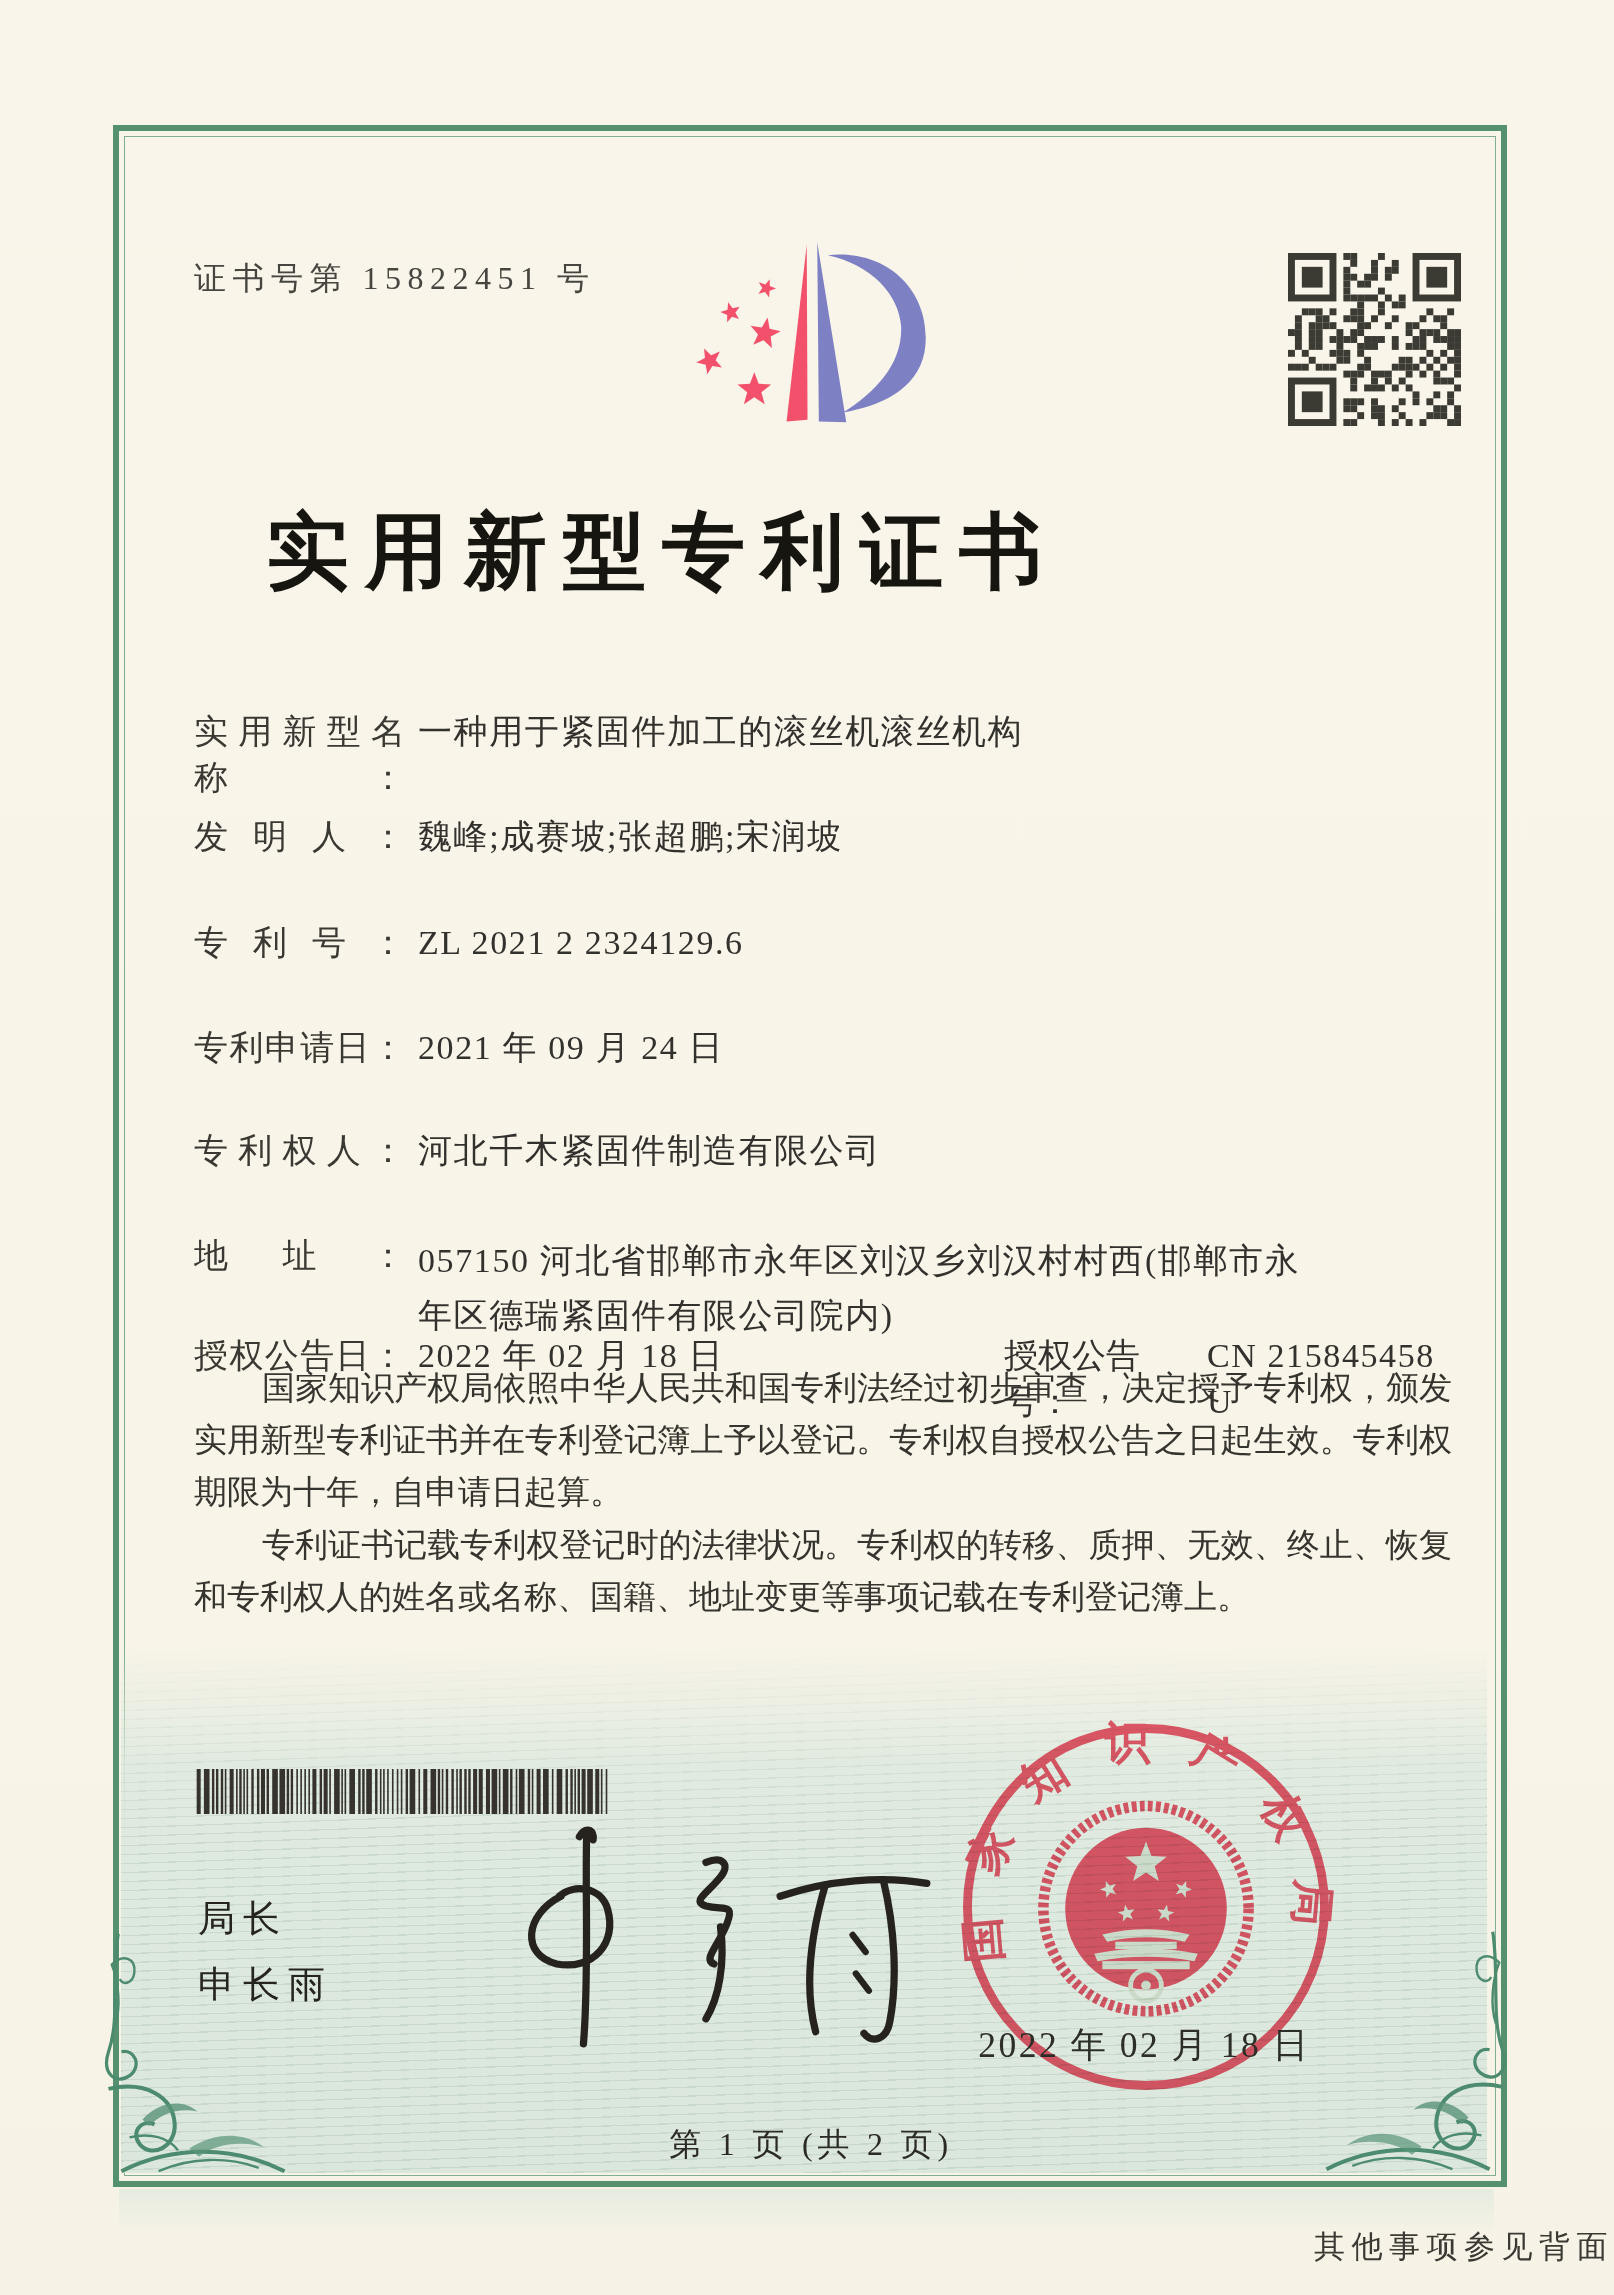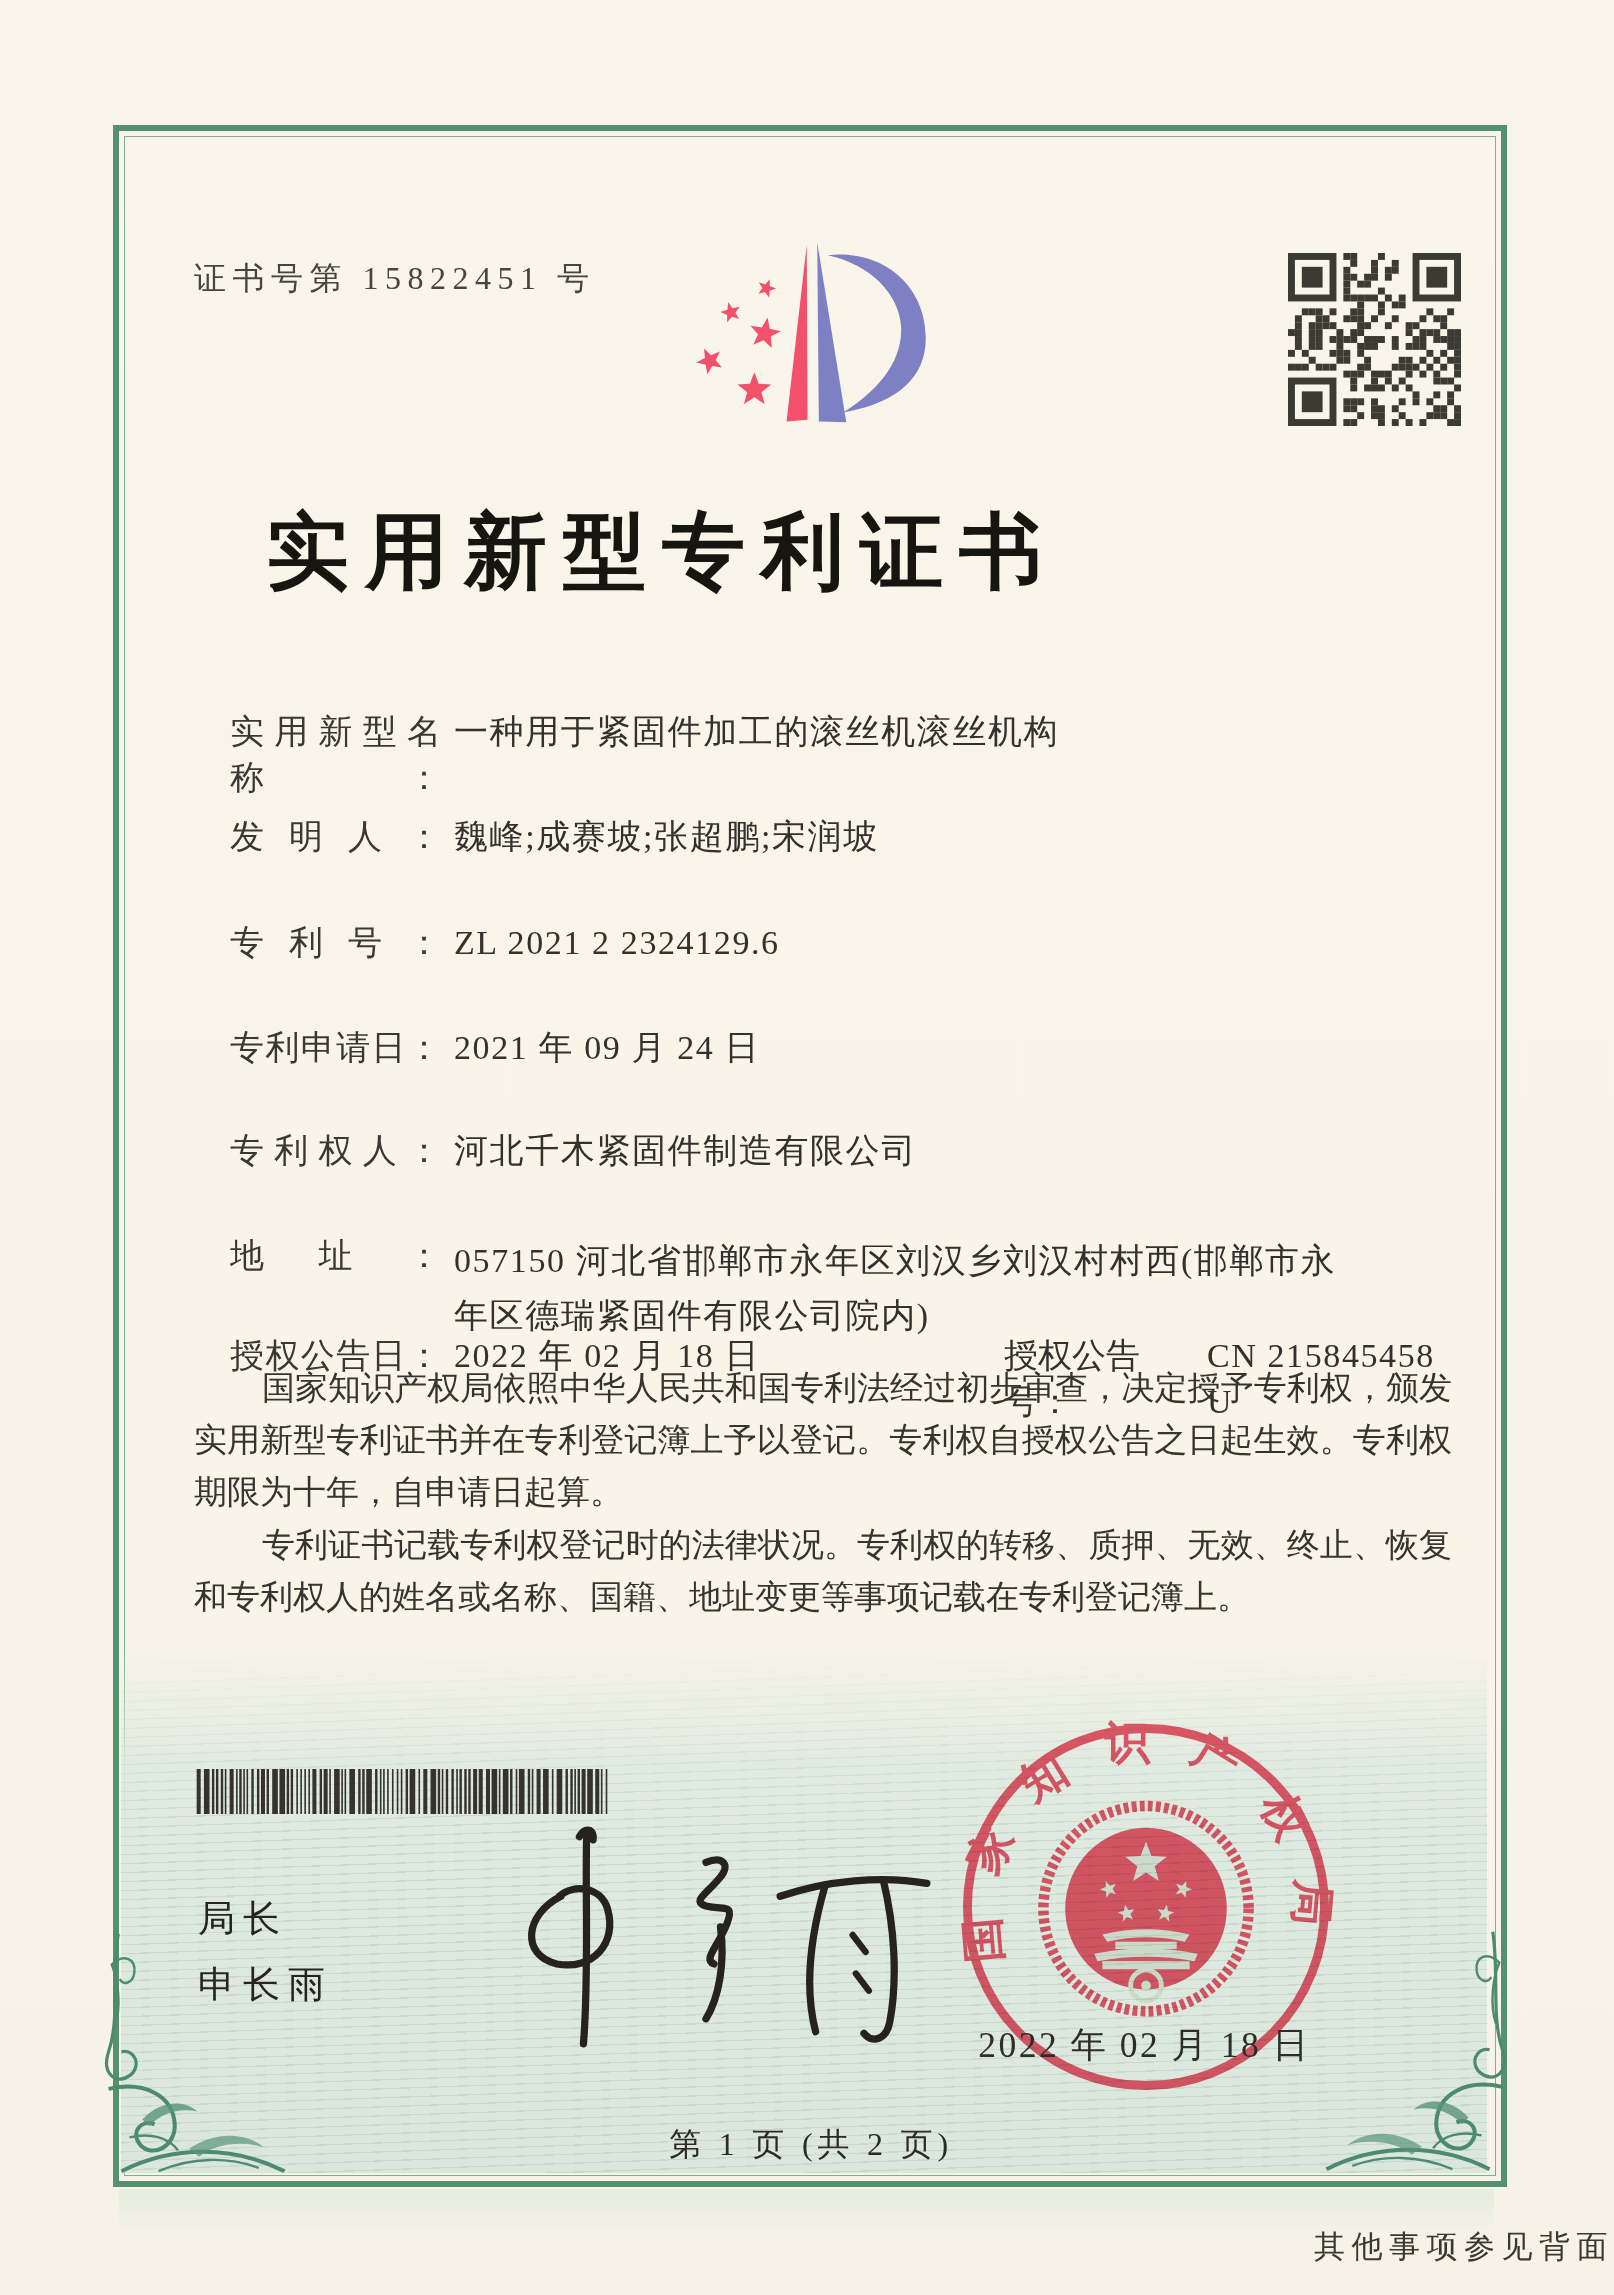--- a/index.html
+++ b/index.html
@@ -21,21 +21,21 @@
     background:repeating-linear-gradient(178deg, rgba(110,150,122,.17) 0 1.3px, rgba(110,150,122,0) 1.3px 9px);
     -webkit-mask-image:linear-gradient(180deg, transparent 0, #000 186px);
     mask-image:linear-gradient(180deg, transparent 0, #000 186px);}
   .below-tint{position:absolute; left:119px; top:2189px; width:1375px; height:45px;
     background:linear-gradient(180deg, rgba(216,230,218,.55), rgba(216,230,218,0));}
   
   .cert-no{position:absolute; left:194px; top:257px; font-size:32px; letter-spacing:6.5px; color:#474540;}
   .title{position:absolute; left:0; top:497px; width:1324px; text-align:center;
     font-size:83px; font-weight:700; letter-spacing:16px; color:#17150f;}
   .frow{position:absolute; left:194px; width:1259px; display:flex; font-size:34px; line-height:1.35; color:#33312e;}
-  .flabel{flex:0 0 211px; text-align:justify; text-align-last:justify; color:#3a3833;margin-left:36px;}
+  .flabel{flex:0 0 211px; text-align:justify; text-align-last:justify; color:#3a3833;}
   .fvalue{margin-left:13px; letter-spacing:1.6px;}
   .grant-right{position:absolute; left:810px; top:0; display:flex; font-size:34px;}
   .para{position:absolute; left:194px; width:1258px; font-size:33px; line-height:52px;
     text-indent:68px; text-align:justify; color:#36342f;}
   .officer{position:absolute; left:198px; font-family:"Liberation Sans","DejaVu Sans",sans-serif;
     font-size:37px; font-weight:500; color:#26241f; letter-spacing:8px;}
   .page-info{position:absolute; left:4px; top:2123px; width:1614px; text-align:center;
     font-size:32px; letter-spacing:4.8px; color:#2c2a26;}
   .footer-note{position:absolute; left:0; top:2226px; width:1614px; text-align:right;
     font-size:31px; letter-spacing:6.5px; color:#3a3833;}

